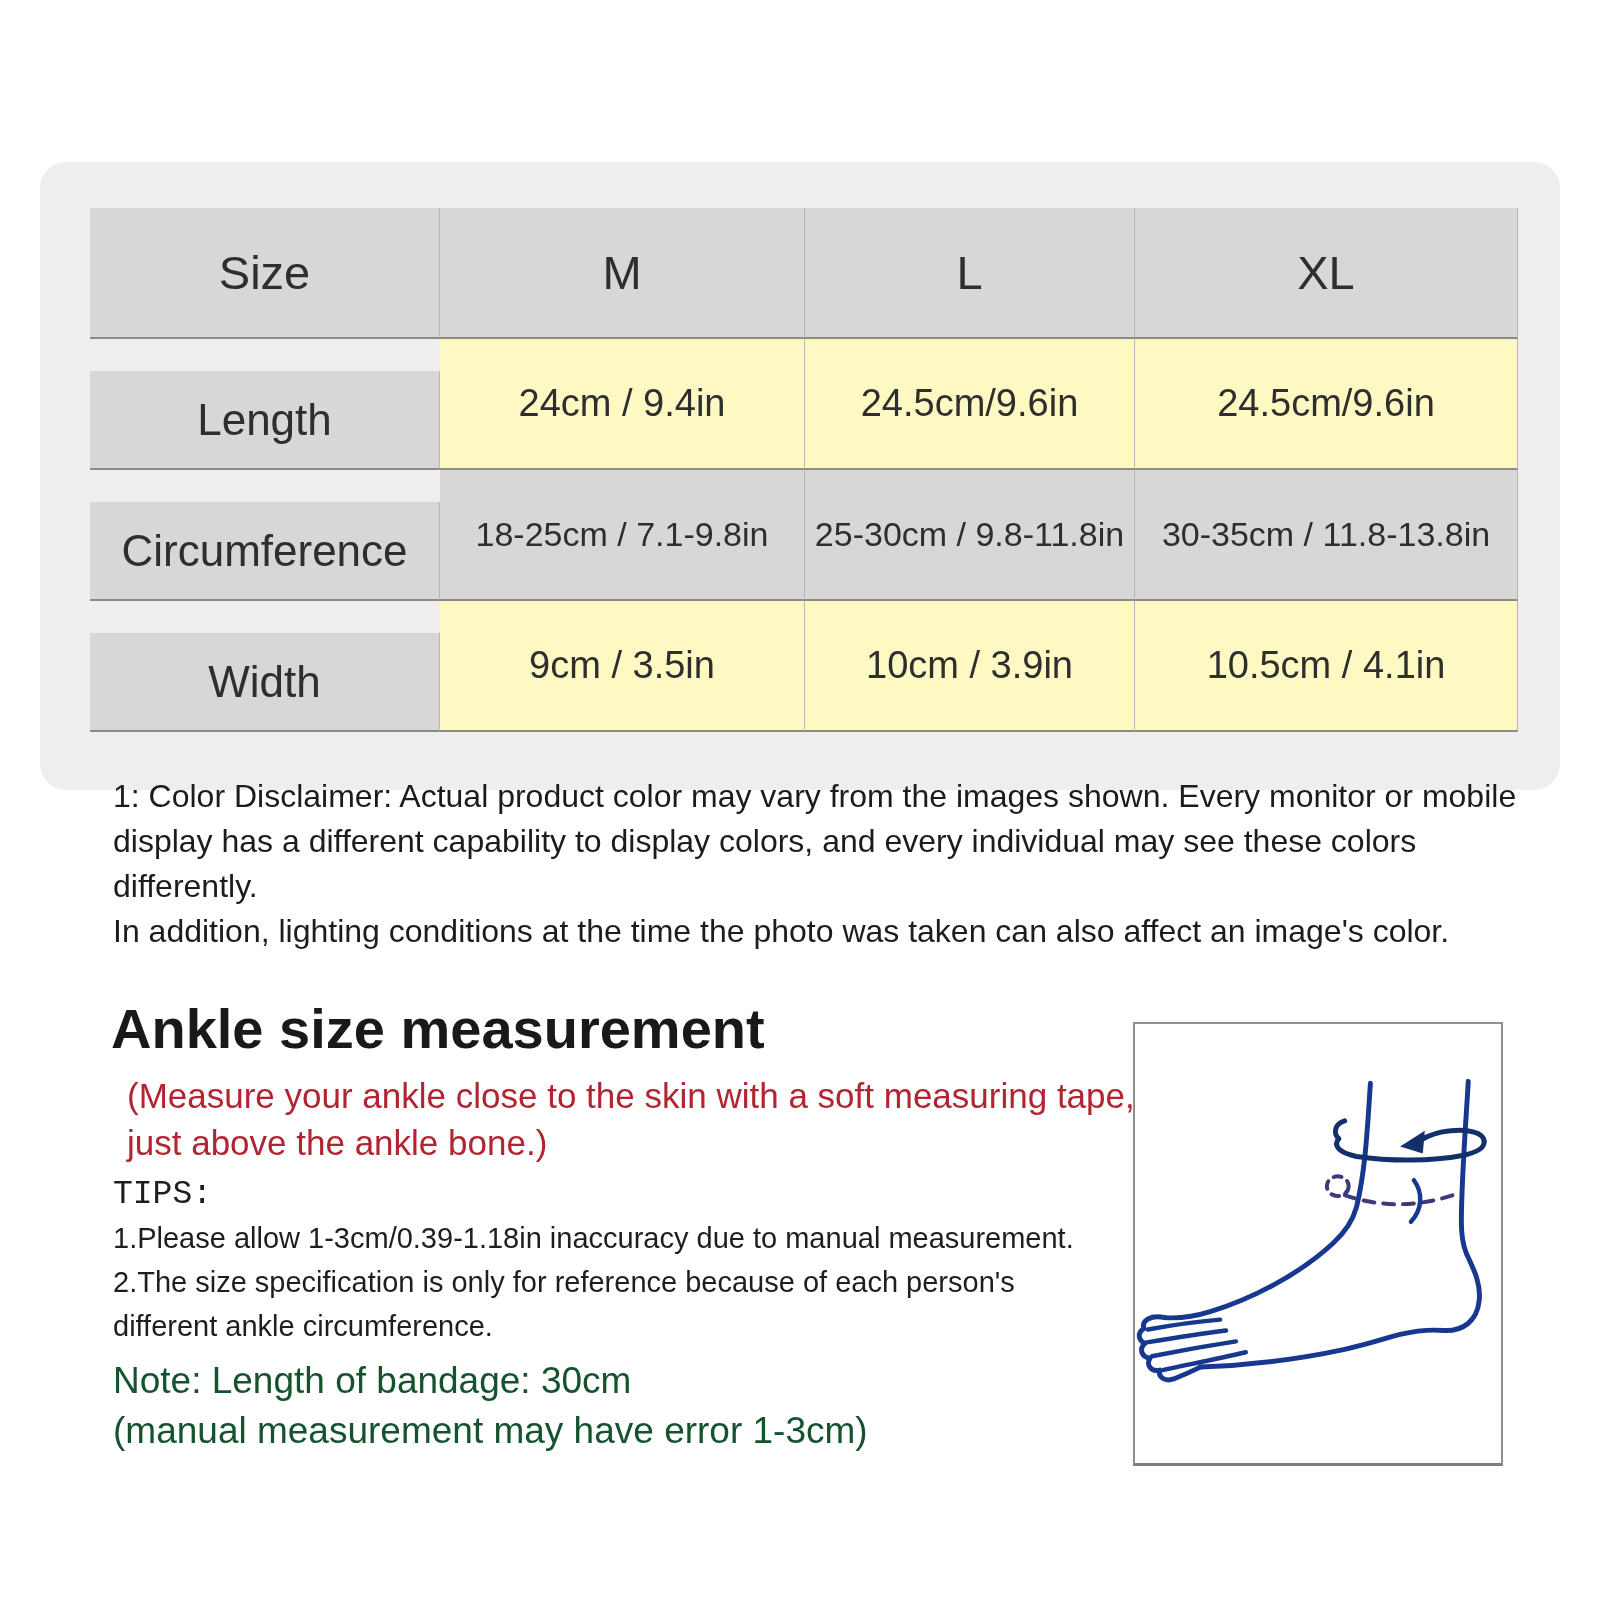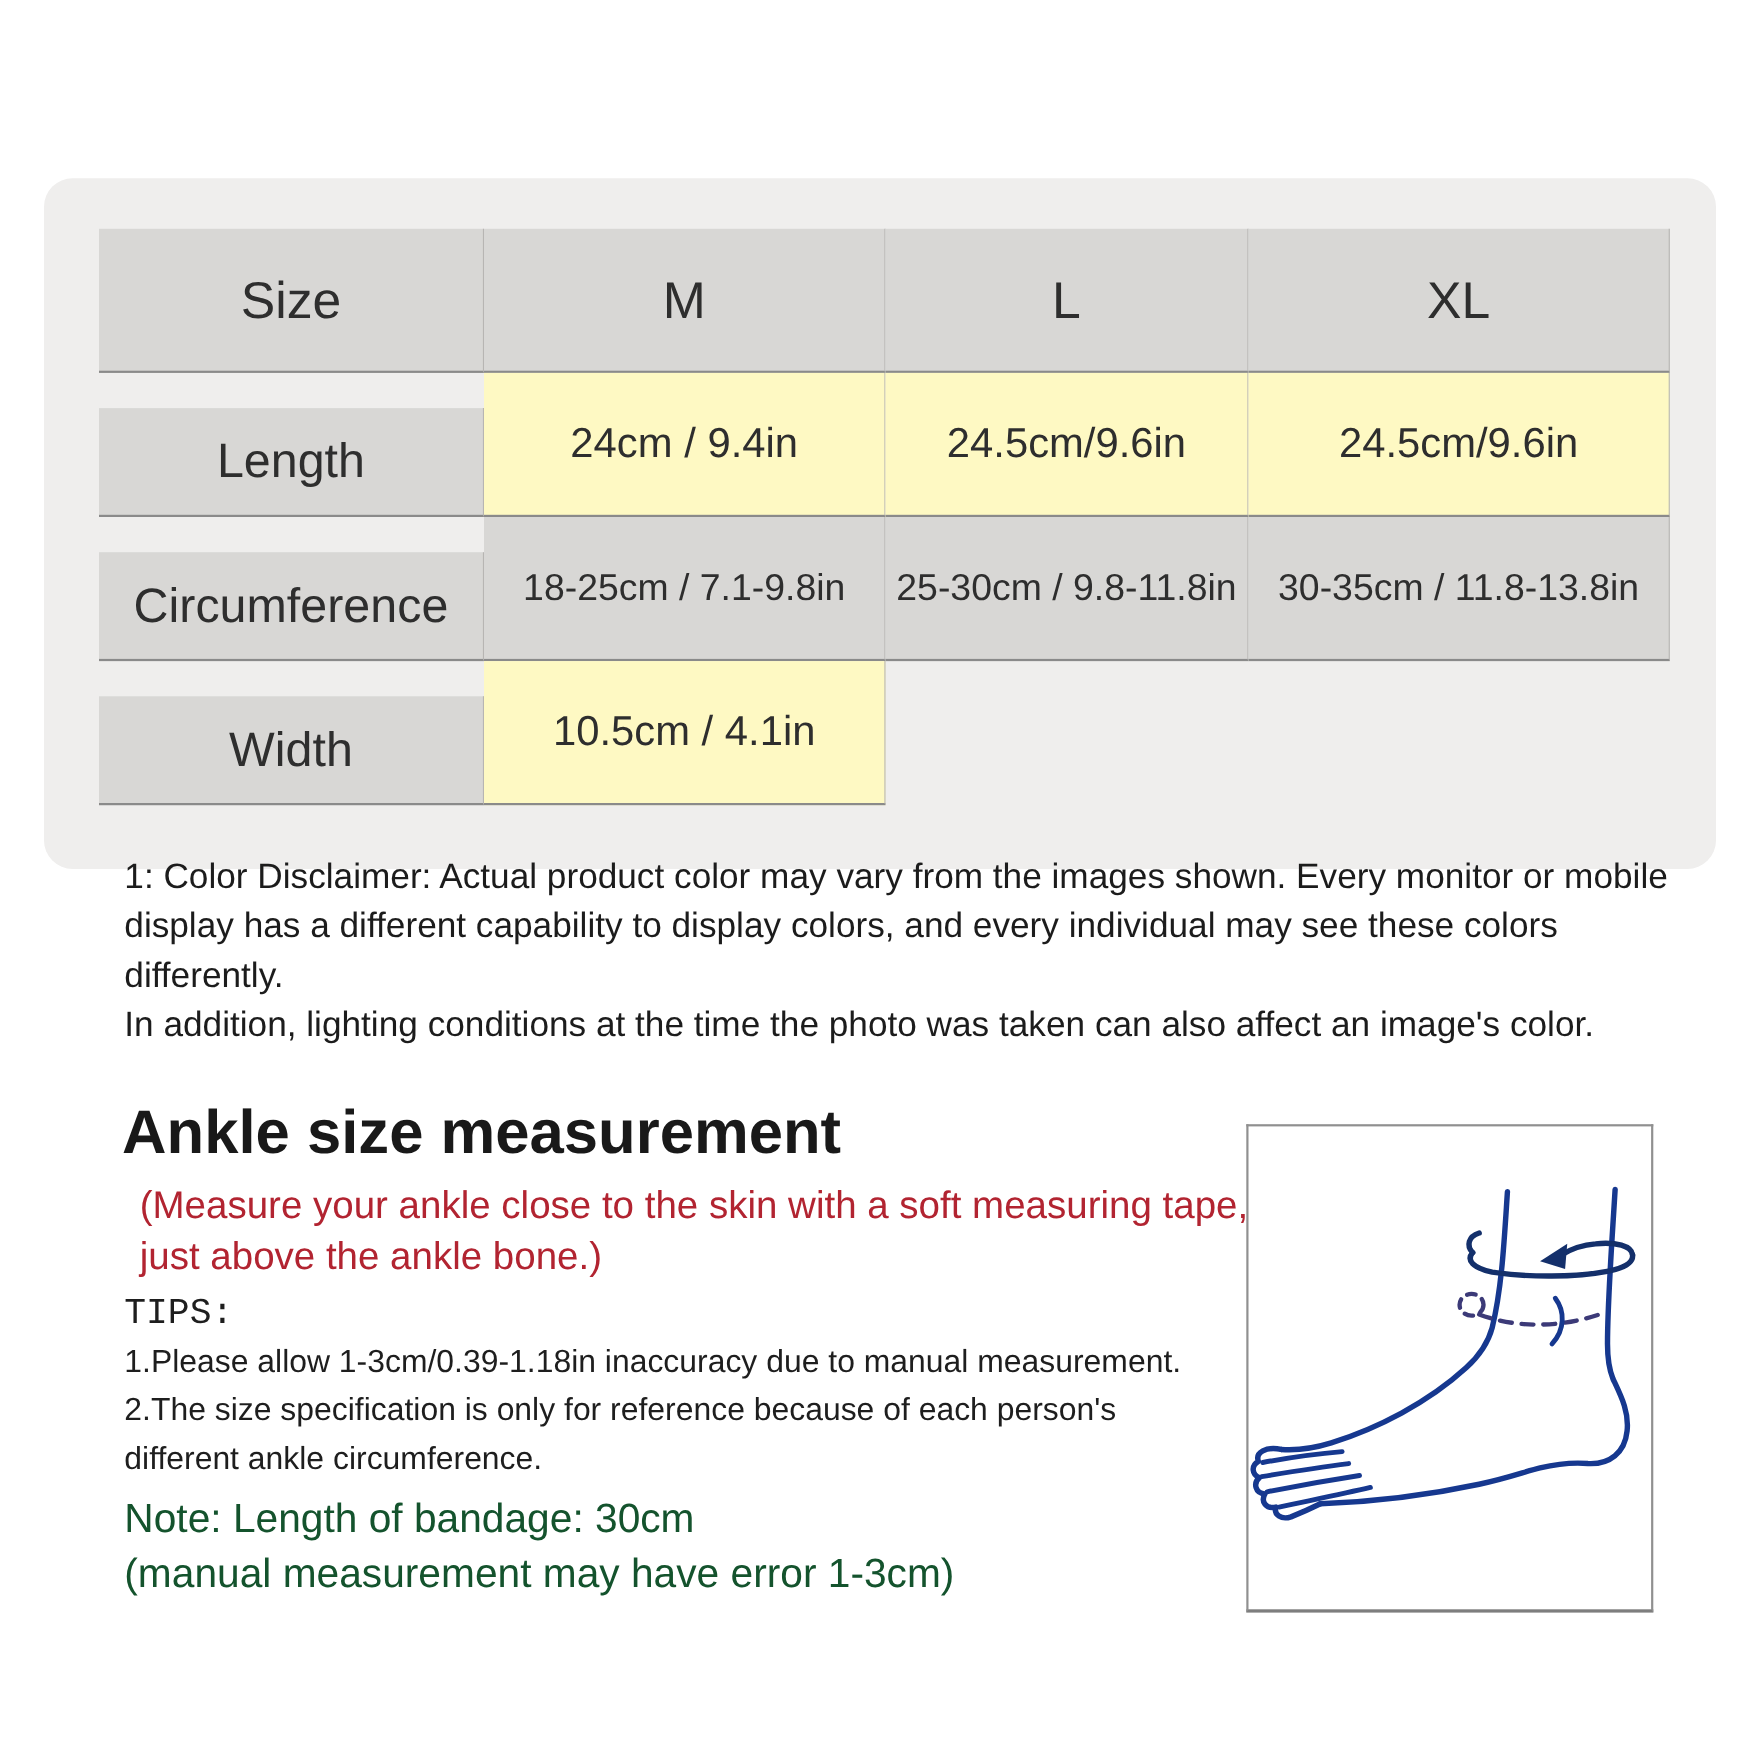--- a/index.html
+++ b/index.html
@@ -86,20 +86,22 @@
   <div class="cell light val">24cm / 9.4in</div>
   <div class="cell light val">24.5cm/9.6in</div>
   <div class="cell light val">24.5cm/9.6in</div>
 
   <div class="cell dark lbl">Circumference</div>
   <div class="cell dark val-sm">18-25cm / 7.1-9.8in</div>
   <div class="cell dark val-sm">25-30cm / 9.8-11.8in</div>
   <div class="cell dark val-sm">30-35cm / 11.8-13.8in</div>
 
   <div class="cell dark lbl">Width</div>
+  <div class="cell light val">9cm / 3.5in</div>
+  <div class="cell light val">10cm / 3.9in</div>
   <div class="cell light val">10.5cm / 4.1in</div>
 </div>
 
 <div class="disclaimer">
   <div>1: Color Disclaimer: Actual product color may vary from the images shown. Every monitor or mobile</div>
   <div>display has a different capability to display colors, and every individual may see these colors differently.</div>
   <div>In addition, lighting conditions at the time the photo was taken can also affect an image's color.</div>
 </div>
 
 <div class="heading">Ankle size measurement</div>

